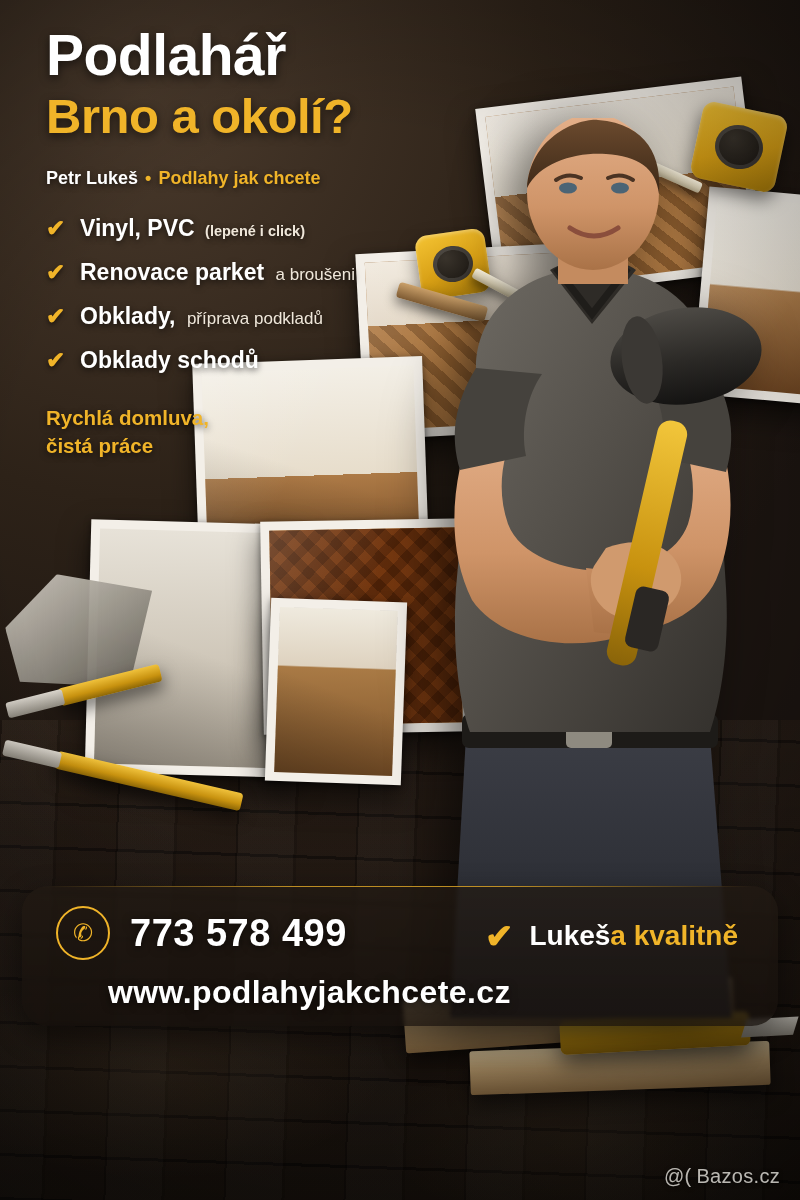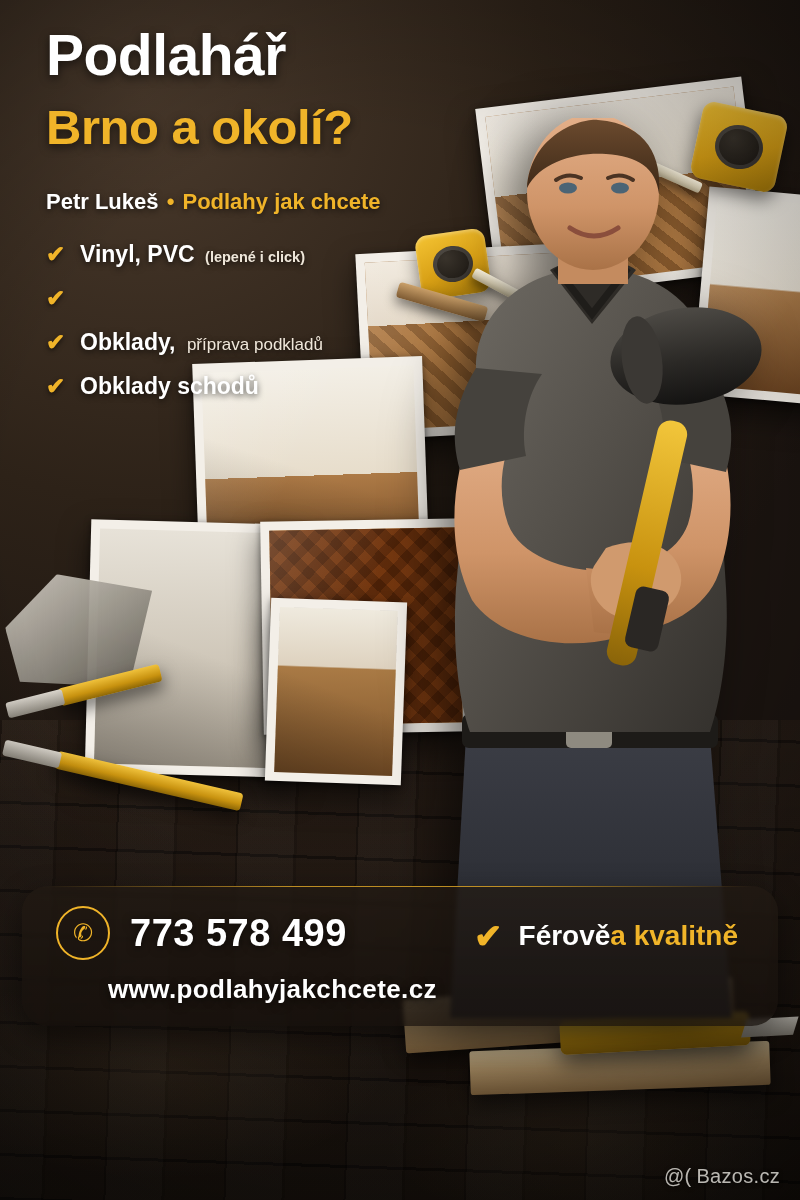--- a/index.html
+++ b/index.html
@@ -203,25 +203,25 @@
     line-height: 1.02;
     font-weight: bold;
     color: #ffffff;
     letter-spacing: -0.5px;
     text-shadow: 0 3px 10px rgba(0,0,0,0.6);
   }
   h1.title .line2 {
     display: block;
     color: #f0b429;
     font-size: 49px;
-    margin-top: 19px;
+    margin-top: 8px;
   }
   .byline {
-    margin-top: 36px;
-    font-size: 22px;
+    margin-top: 26px;
+    font-size: 18px;
     font-weight: bold;
     color: #ffffff;
     text-shadow: 0 2px 6px rgba(0,0,0,0.6);
   }
   .byline .dot { color: #f0b429; padding: 0 2px; }
   .byline .brand { color: #f0b429; }
 
   ul.bullets {
     list-style: none;
     margin: 26px 0 0 0;
@@ -309,21 +309,21 @@
     font-size: 38px;
     font-weight: bold;
     letter-spacing: 0.5px;
     text-shadow: 0 2px 8px rgba(0,0,0,0.6);
   }
   .web {
     position: absolute;
     left: 86px;
     top: 88px;
     color: #ffffff;
-    font-size: 26px;
+    font-size: 32px;
     font-weight: bold;
     letter-spacing: 0.4px;
     text-shadow: 0 2px 8px rgba(0,0,0,0.6);
   }
   .slogan {
     position: absolute;
     right: 40px;
     top: 30px;
     display: flex;
     align-items: center;
@@ -504,47 +504,55 @@
     <ul class="bullets">
       <li>
         <span class="check">✔</span>
         <span>
           <span class="b-strong">Vinyl, PVC</span>
           <span class="b-small">(lepené i click)</span>
         </span>
       </li>
       <li>
         <span class="check">✔</span>
+        <span>
+          <span class="b-strong">Renovace parket</span>
+          <span class="b-light">a broušeni</span>
+        </span>
       </li>
       <li>
         <span class="check">✔</span>
         <span>
           <span class="b-strong">Obklady,</span>
           <span class="b-light">příprava podkladů</span>
         </span>
       </li>
       <li>
         <span class="check">✔</span>
         <span>
           <span class="b-strong">Obklady schodů</span>
         </span>
       </li>
     </ul>
 
+    <div class="tagline">
+      <div>Rychlá domluva,</div>
+      <div>čistá práce</div>
+    </div>
   </div>
 
   <div id="contact">
     <div class="phone-row">
       <span class="phone-circle">✆</span>
       <span class="phone-number">773 578 499</span>
     </div>
     <div class="web">www.podlahyjakchcete.cz</div>
     <div class="slogan">
       <span class="check-big">✔</span>
-      <span class="s1">Férově</span>
+      <span class="s1">Lukeš</span>
       <span class="s2">a kvalitně</span>
     </div>
   </div>
 
   <div id="watermark">
     <span>@(</span>
     <span>Bazos.cz</span>
   </div>
 
 </div>

